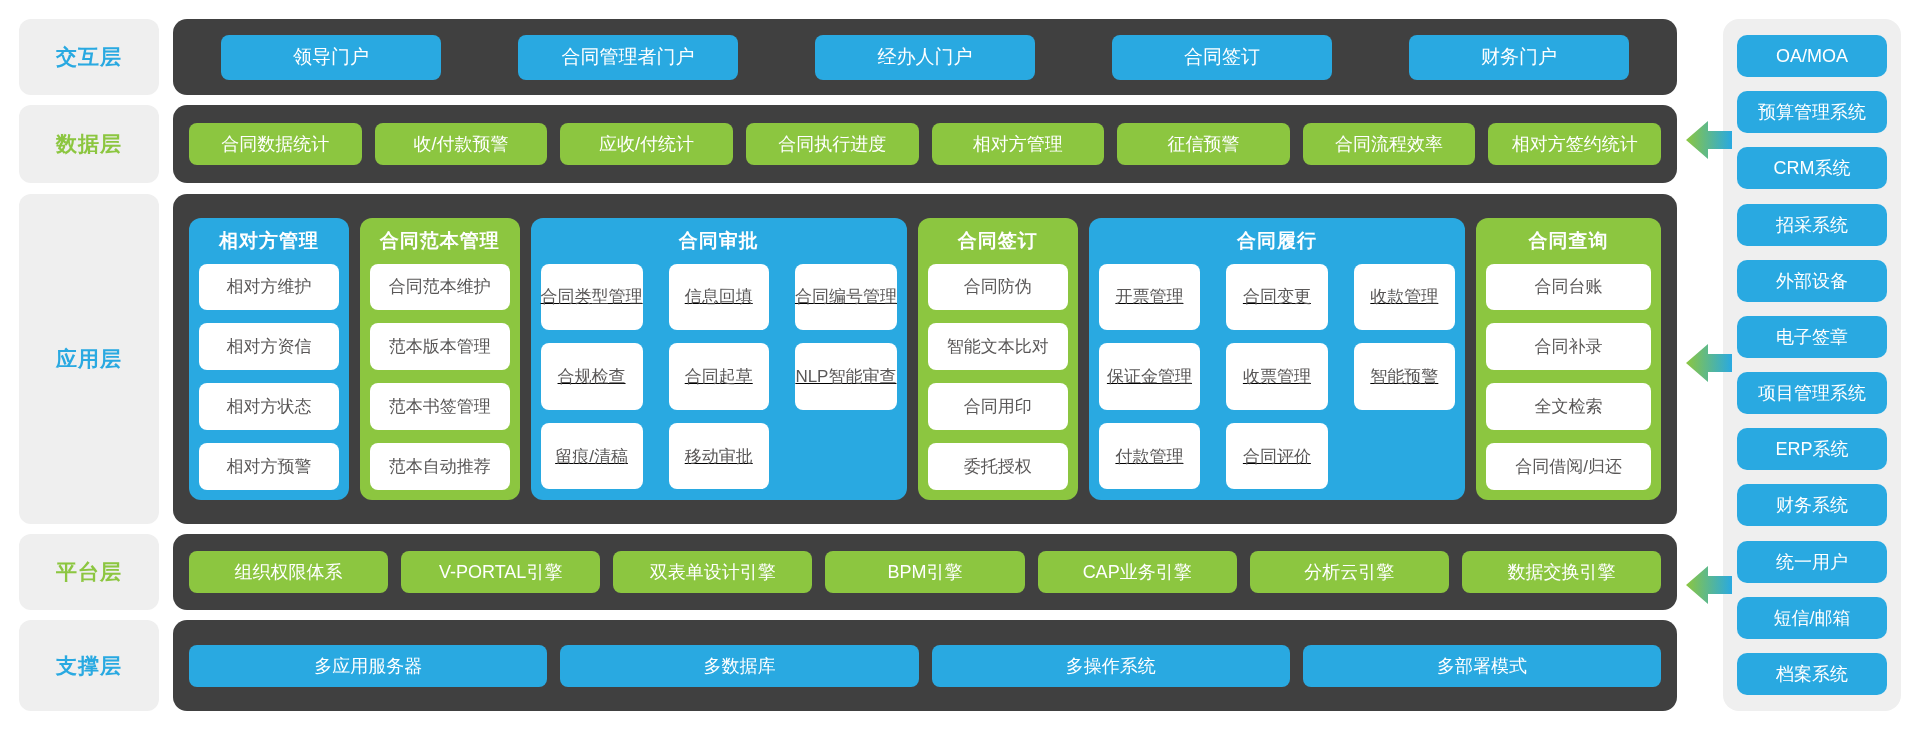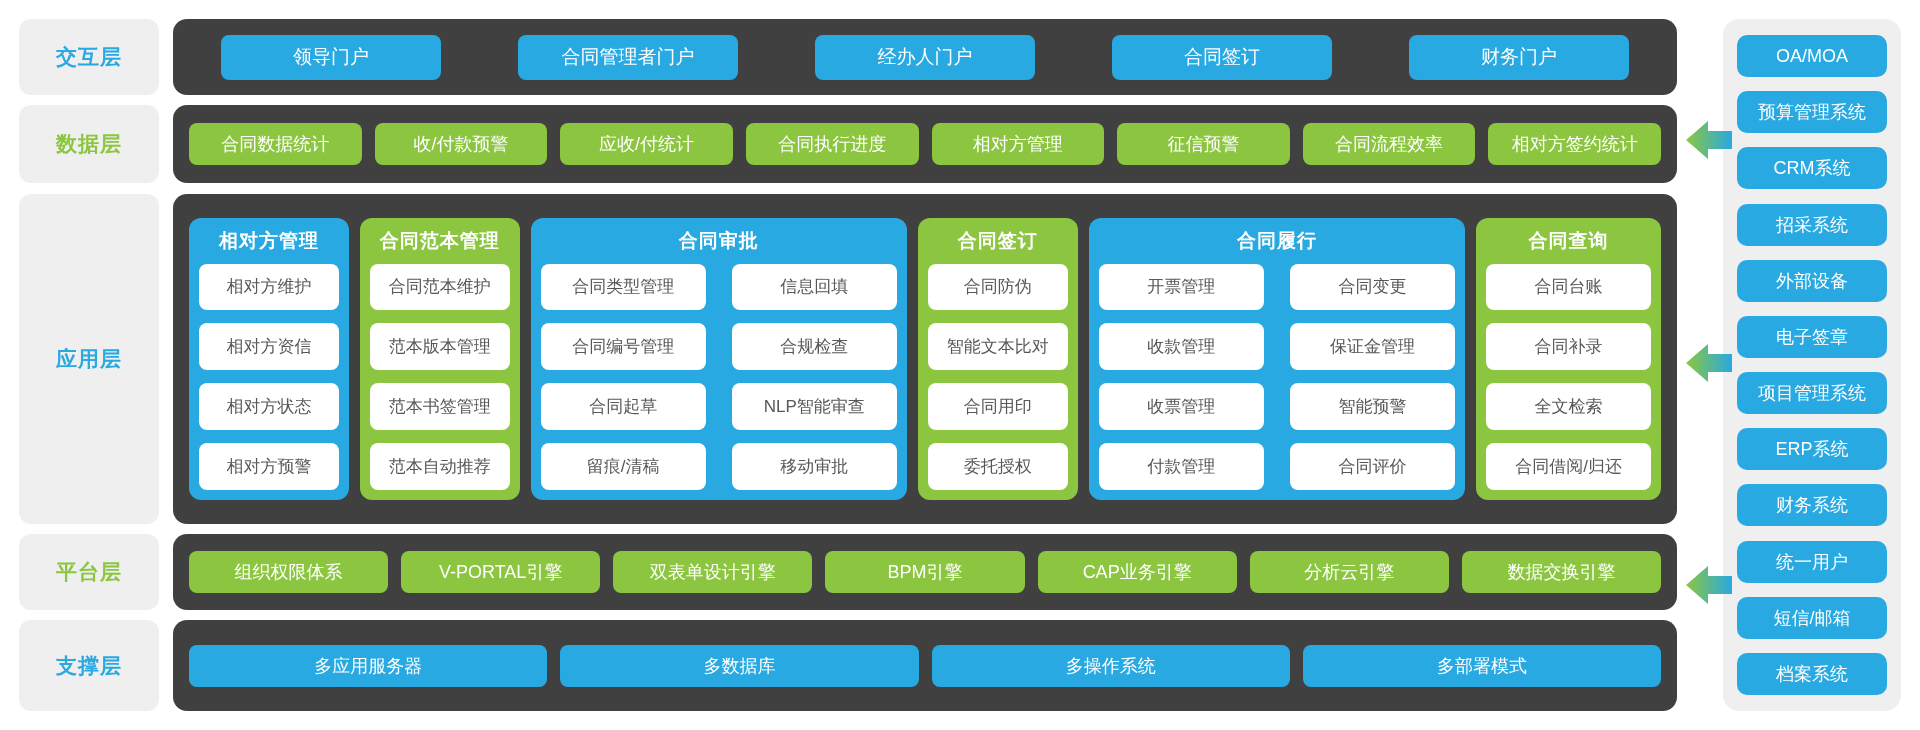--- a/index.html
+++ b/index.html
@@ -41,21 +41,21 @@
   
   .card { border-radius: 12px; padding: 0 10px 10px; display: flex; flex-direction: column;
           flex: 1 1 0; min-width: 0; }
   .panel-application .card:nth-child(3),
   .panel-application .card:nth-child(5) { flex: 2.55 1 0; }
   .panel-application .card:last-child   { flex: 1.18 1 0; }
   .card-title { height: 46px; display: flex; align-items: center; justify-content: center;
                 color: #fff; font-size: 19px; font-weight: bold; letter-spacing: 1px; }
   .card-grid { flex: 1; display: grid; gap: 13px 26px; grid-auto-rows: 1fr; }
   .cols-1 { grid-template-columns: 1fr; }
-  .cols-2 { grid-template-columns: 1fr 1fr; }
+  .cols-2 { grid-template-columns: 1fr 1fr 1fr; text-decoration: underline; }
   .card-item { background: #fff; border-radius: 8px; color: #595757; font-size: 17px;
                display: flex; align-items: center; justify-content: center; white-space: nowrap; }
 
   
   .sidebar { width: 178px; margin-left: 32px; background: #efefef; border-radius: 16px;
              padding: 16px 14px; display: flex; flex-direction: column; justify-content: space-between; }
   .sysbtn { height: 42px; border-radius: 10px; color: #fff; font-size: 18px;
             display: flex; align-items: center; justify-content: center; white-space: nowrap; }
 
   

